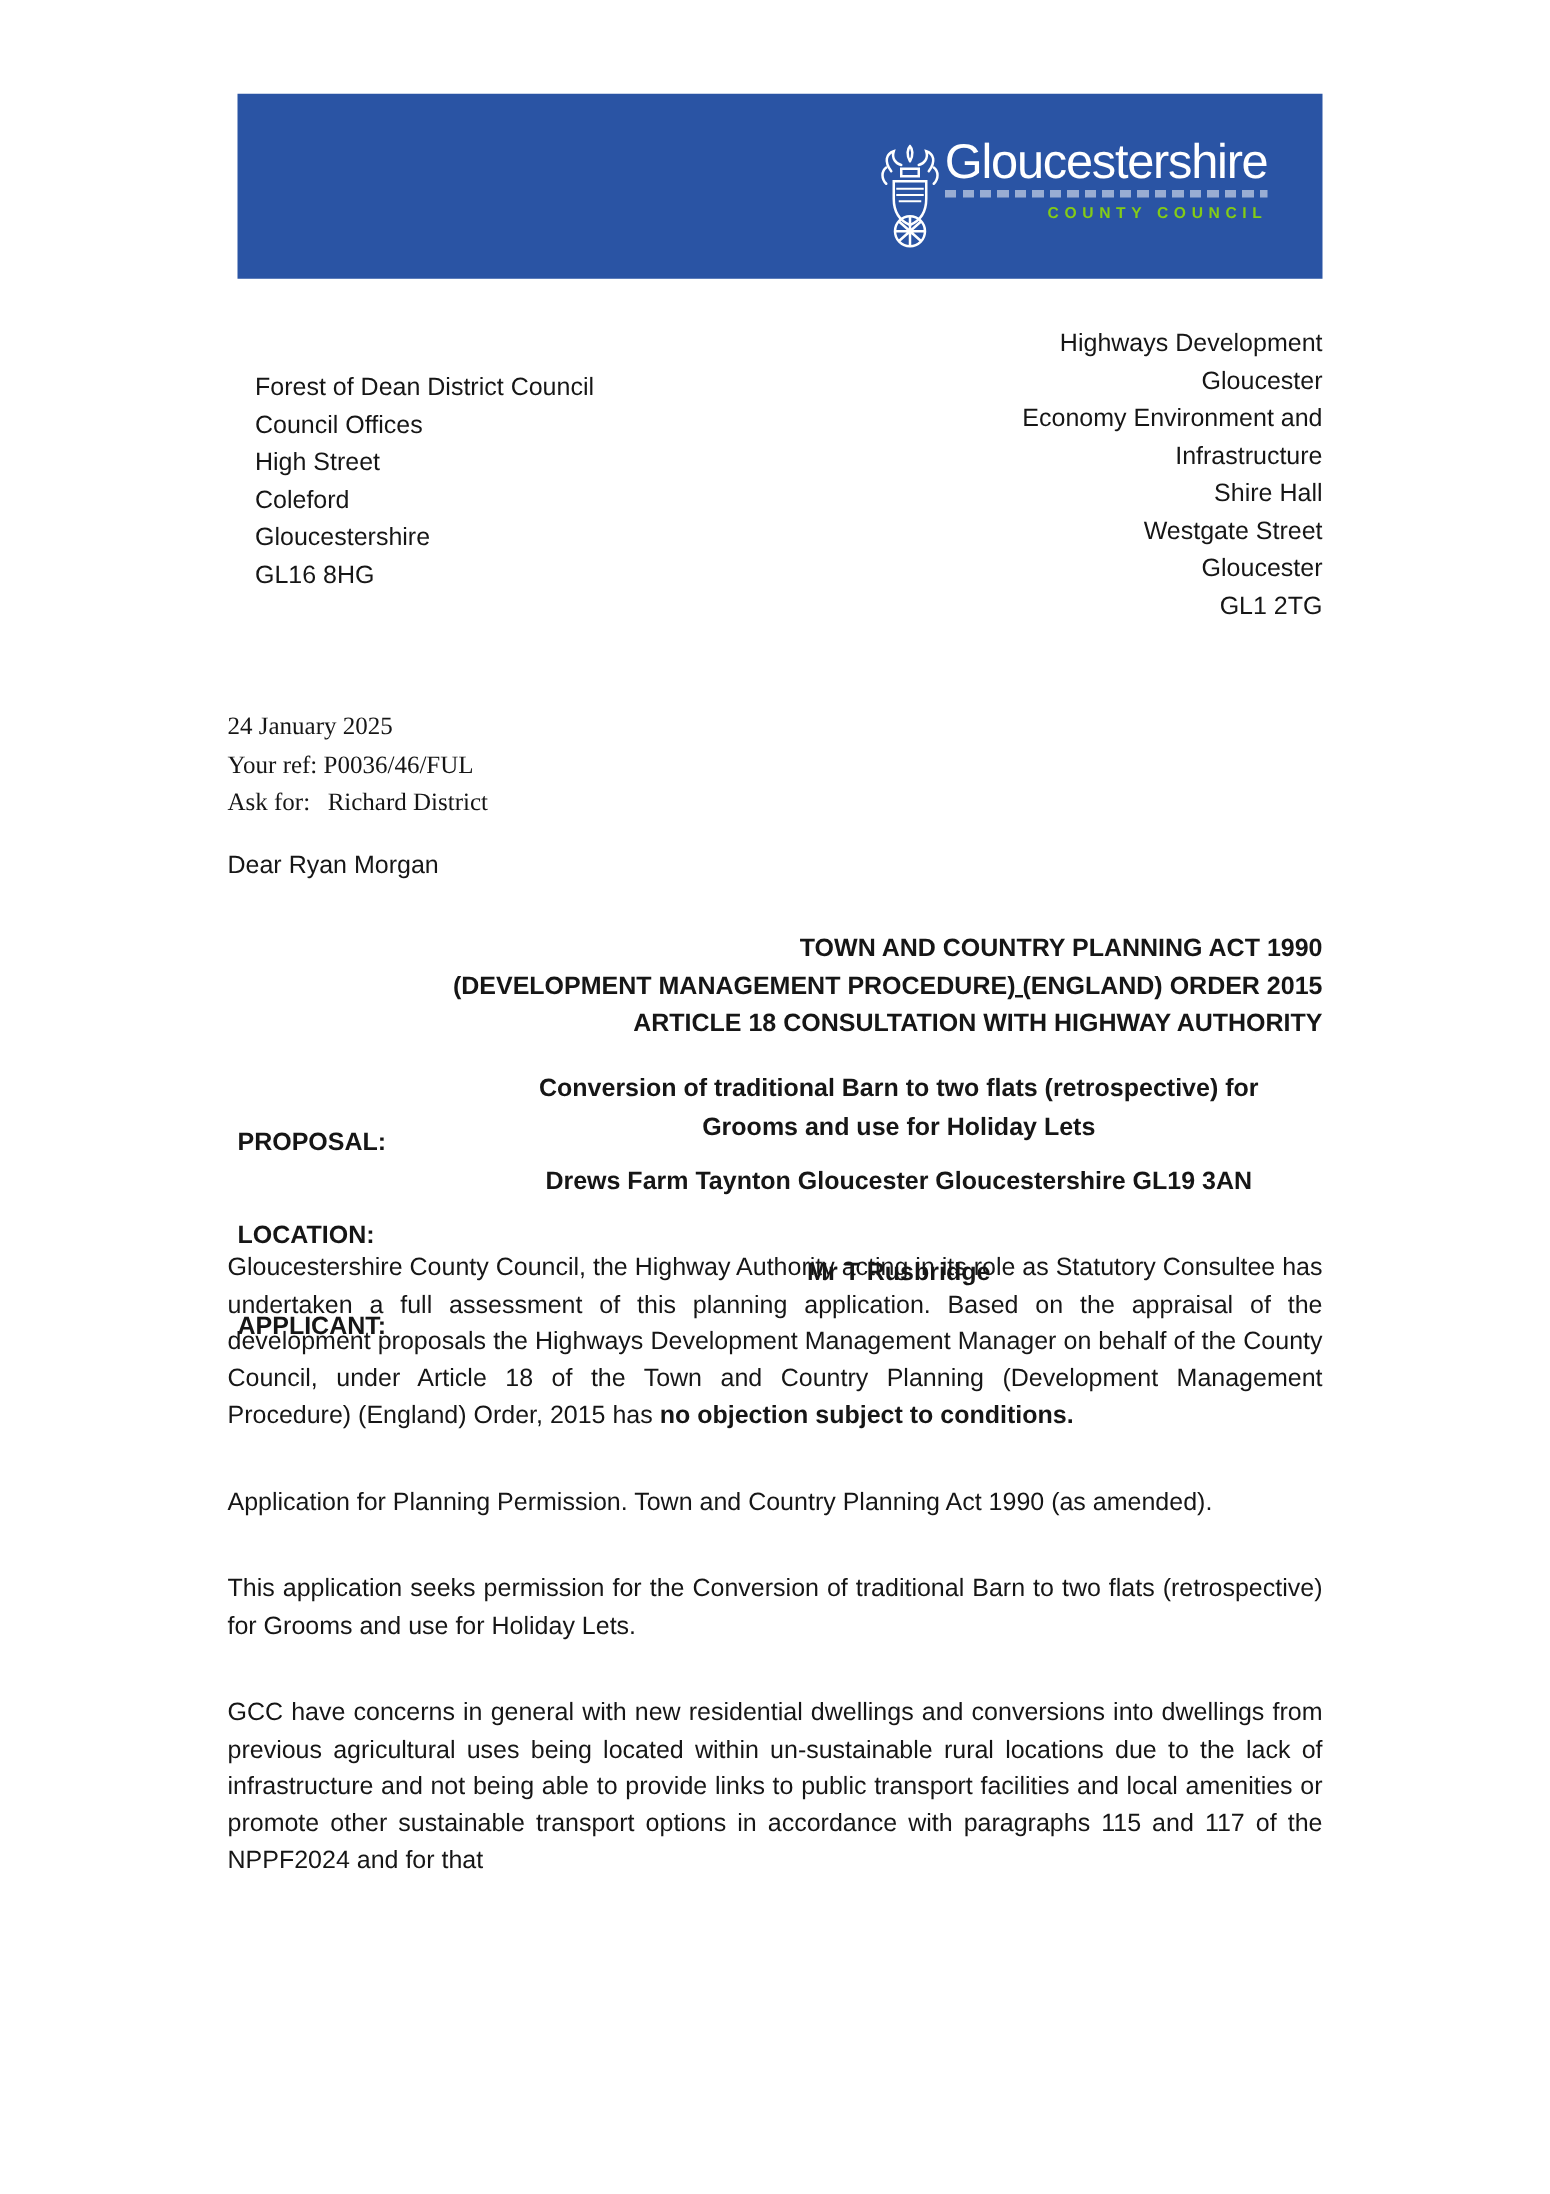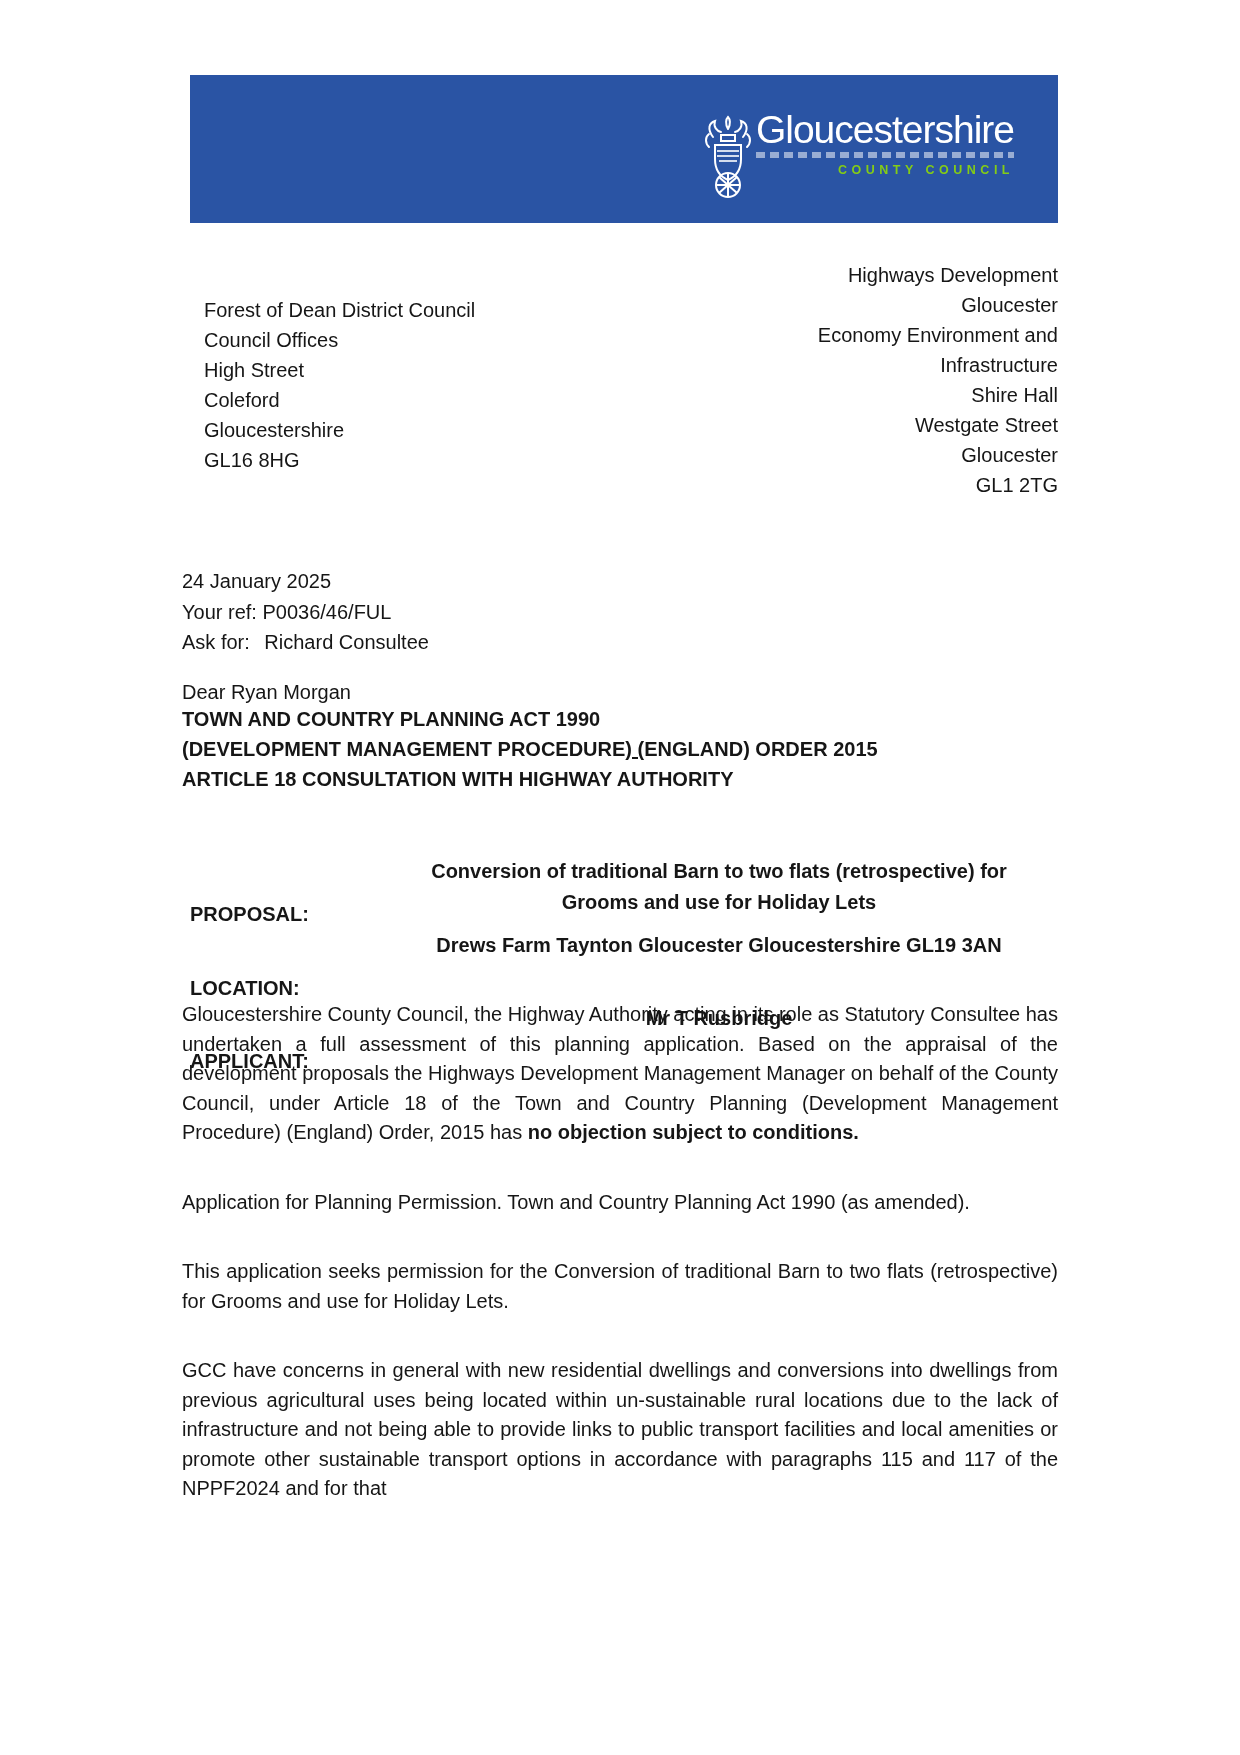--- a/index.html
+++ b/index.html
@@ -21,26 +21,26 @@
     background:repeating-linear-gradient(90deg, rgba(255,255,255,.52) 0 9px, rgba(255,255,255,0) 9px 14px);
   }
   .logo-sub { margin-top:5px; font-size:12.5px; font-weight:bold; letter-spacing:4.5px; color:#84cc16; white-space:nowrap; }
 
   
   .sec { position:absolute; left:182px; width:876px; }
   .addresses { top:260px; display:flex; justify-content:space-between; font-size:20px; line-height:30px; }
   .addr-left { margin-top:35px; padding-left:22px; }
   .addr-right { text-align:right; }
 
-  .meta { top:566px; font-size:20px; line-height:30.5px; }
+  .meta { top:566px; font-size:20px; line-height:30.5px;font-family:Liberation Serif, serif; }
   .meta .gap2 { margin-left:9px; }
 
   .salutation { top:678px; font-size:20px; line-height:28px; }
 
-  .title { top:704px; text-align:left; font-weight:bold; font-size:20px; line-height:30px; }
+  .title { top:744px; text-align:right; font-weight:bold; font-size:20px; line-height:30px; }
   .title .u { text-decoration:underline; }
 
   .application { top:856px; font-weight:bold; font-size:20px; line-height:30.5px; }
   .app-row { display:flex; }
   .app-label { flex:none; width:190px; padding-left:8px;margin-top:43px; }
   .app-value { flex:1; text-align:center; }
 
   .letterbody { top:1000px; font-size:20px; line-height:29.5px; text-align:justify; }
   .letterbody p { margin:0 0 40px 0; }
 </style>
@@ -102,21 +102,21 @@
       <div>Shire Hall</div>
       <div>Westgate Street</div>
       <div>Gloucester</div>
       <div>GL1 2TG</div>
     </div>
   </div>
 
   <div class="sec meta">
     <div>24 January 2025</div>
     <div><span>Your ref:</span> <span>P0036/46/FUL</span></div>
-    <div><span>Ask for:</span> <span class="gap2">Richard Consultee</span></div>
+    <div><span>Ask for:</span> <span class="gap2">Richard District</span></div>
   </div>
 
   <div class="sec salutation">Dear Ryan Morgan</div>
 
   <div class="sec title">
     <div>TOWN AND COUNTRY PLANNING ACT 1990</div>
     <div><span>(DEVELOPMENT MANAGEMENT PROCEDURE</span><span class="u">) (</span><span>ENGLAND) ORDER 2015</span></div>
     <div>ARTICLE 18 CONSULTATION WITH HIGHWAY AUTHORITY</div>
   </div>
 

